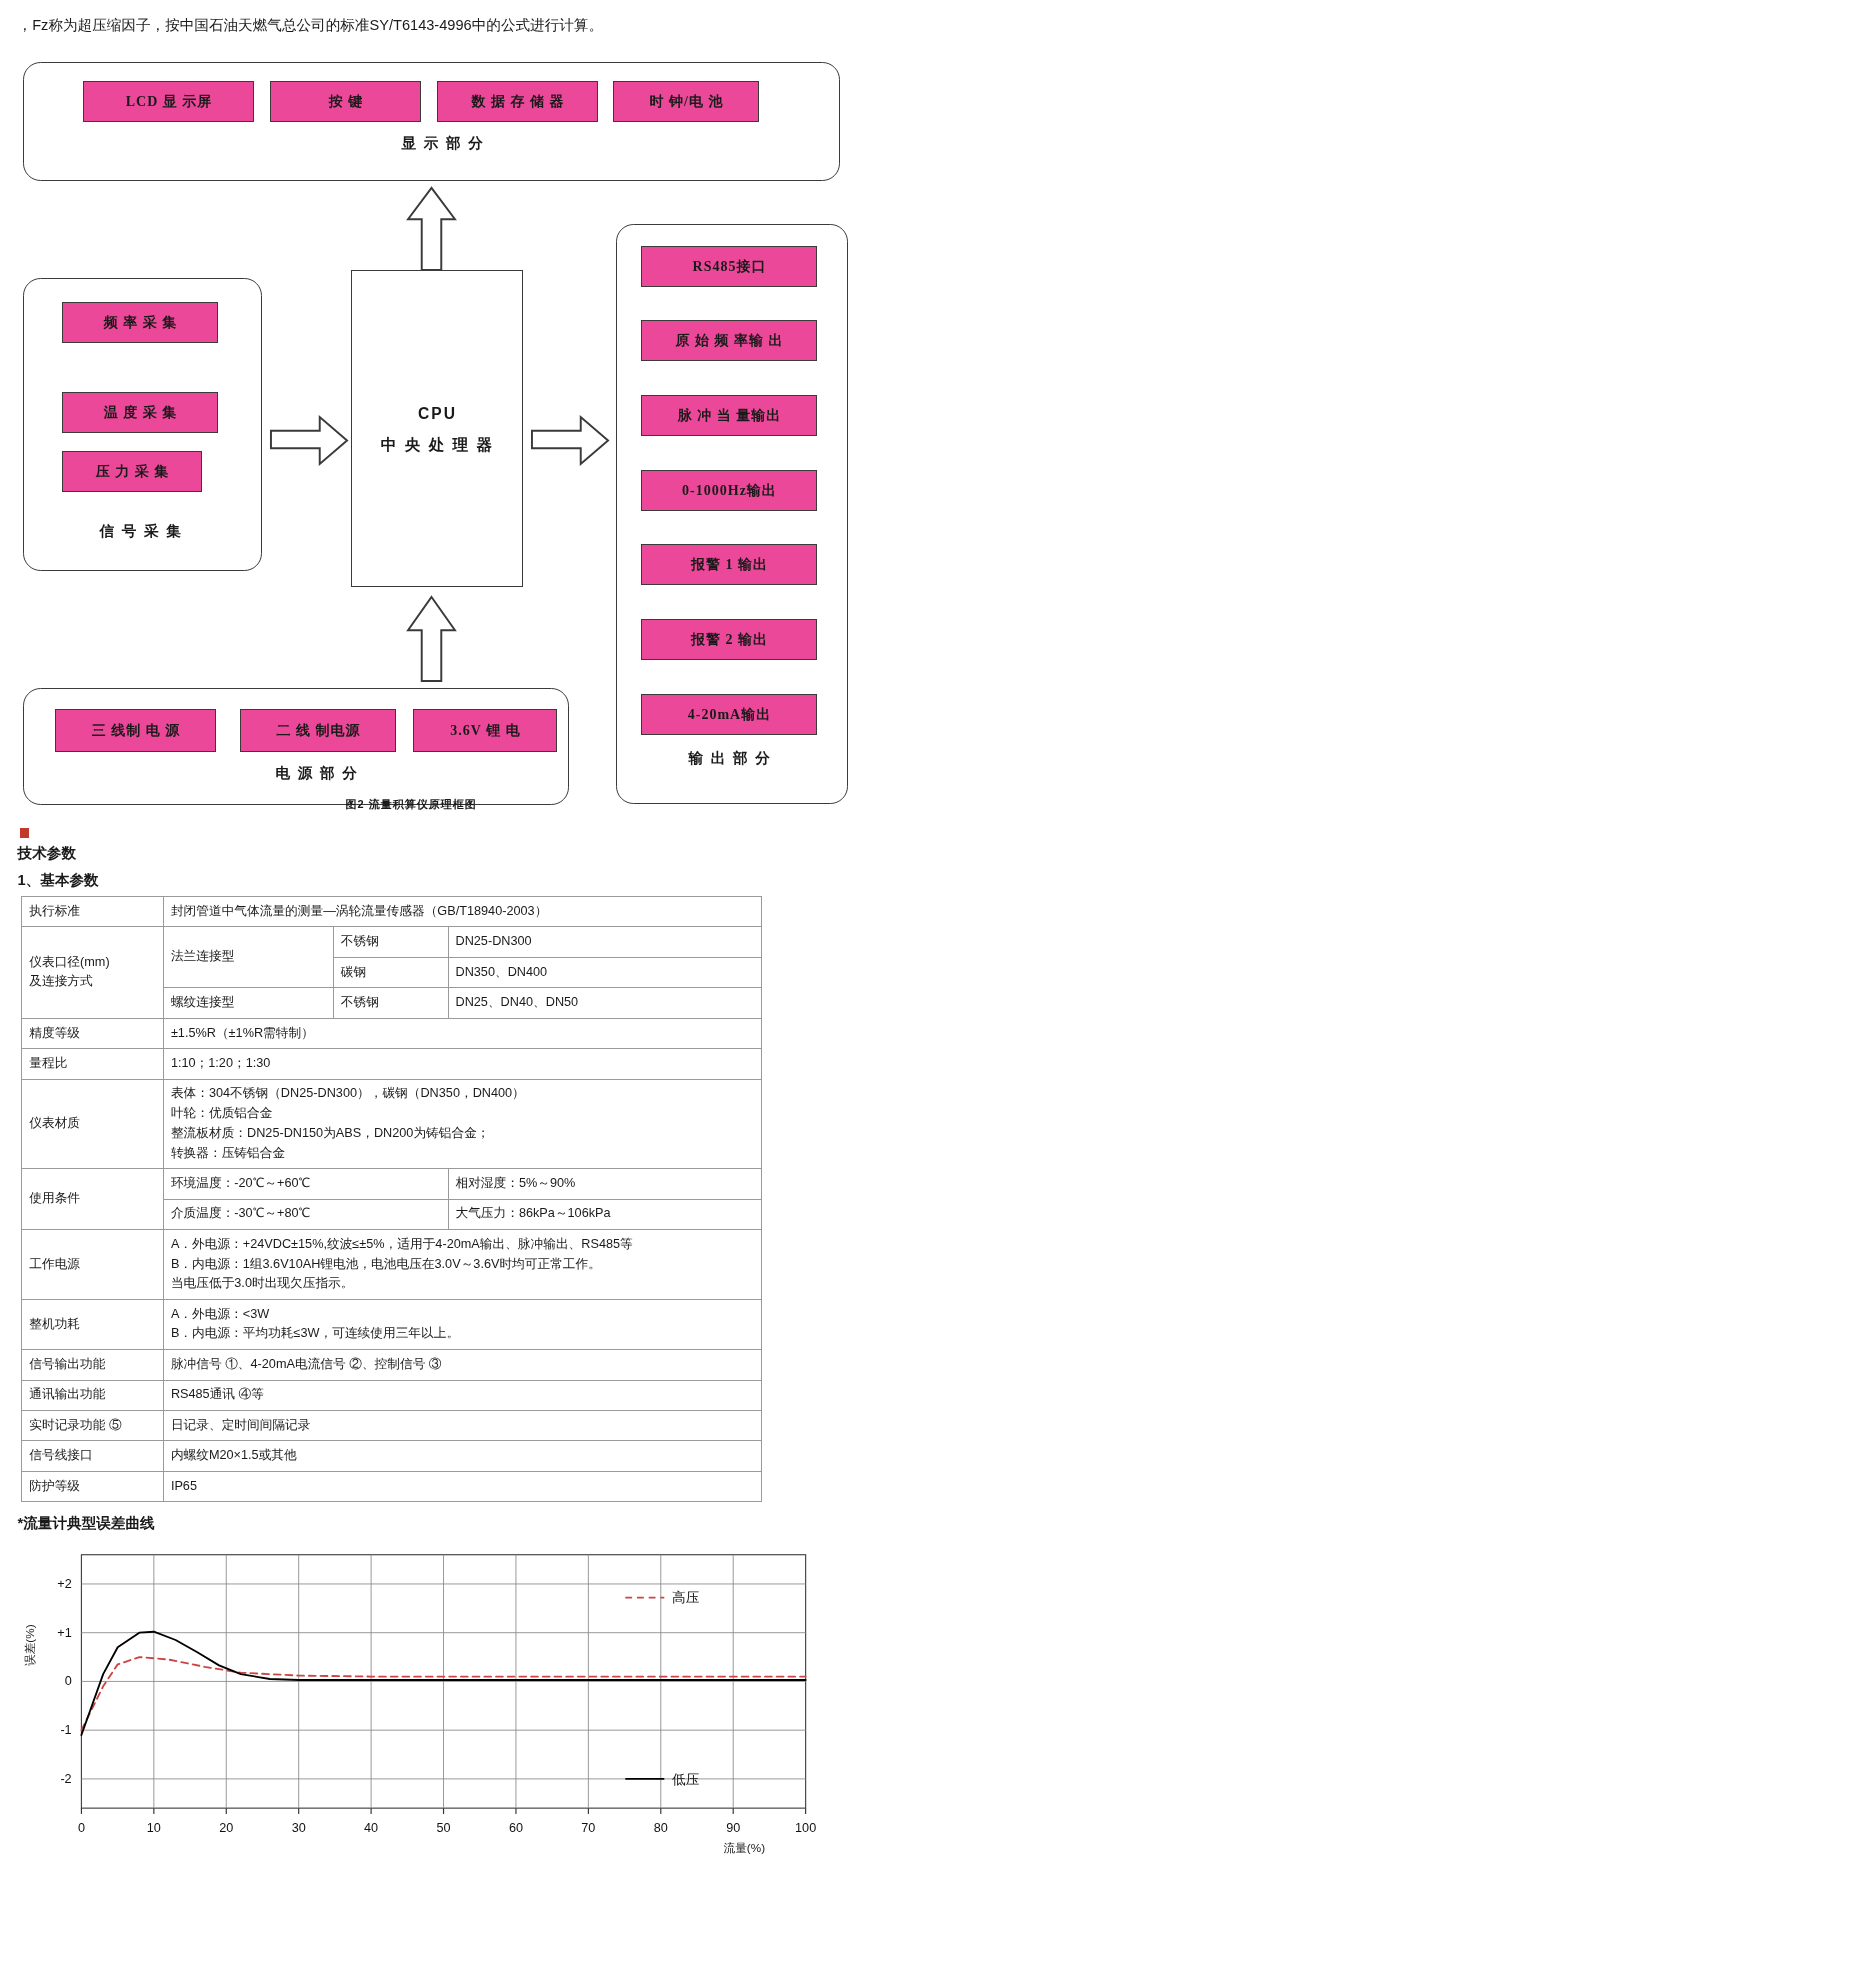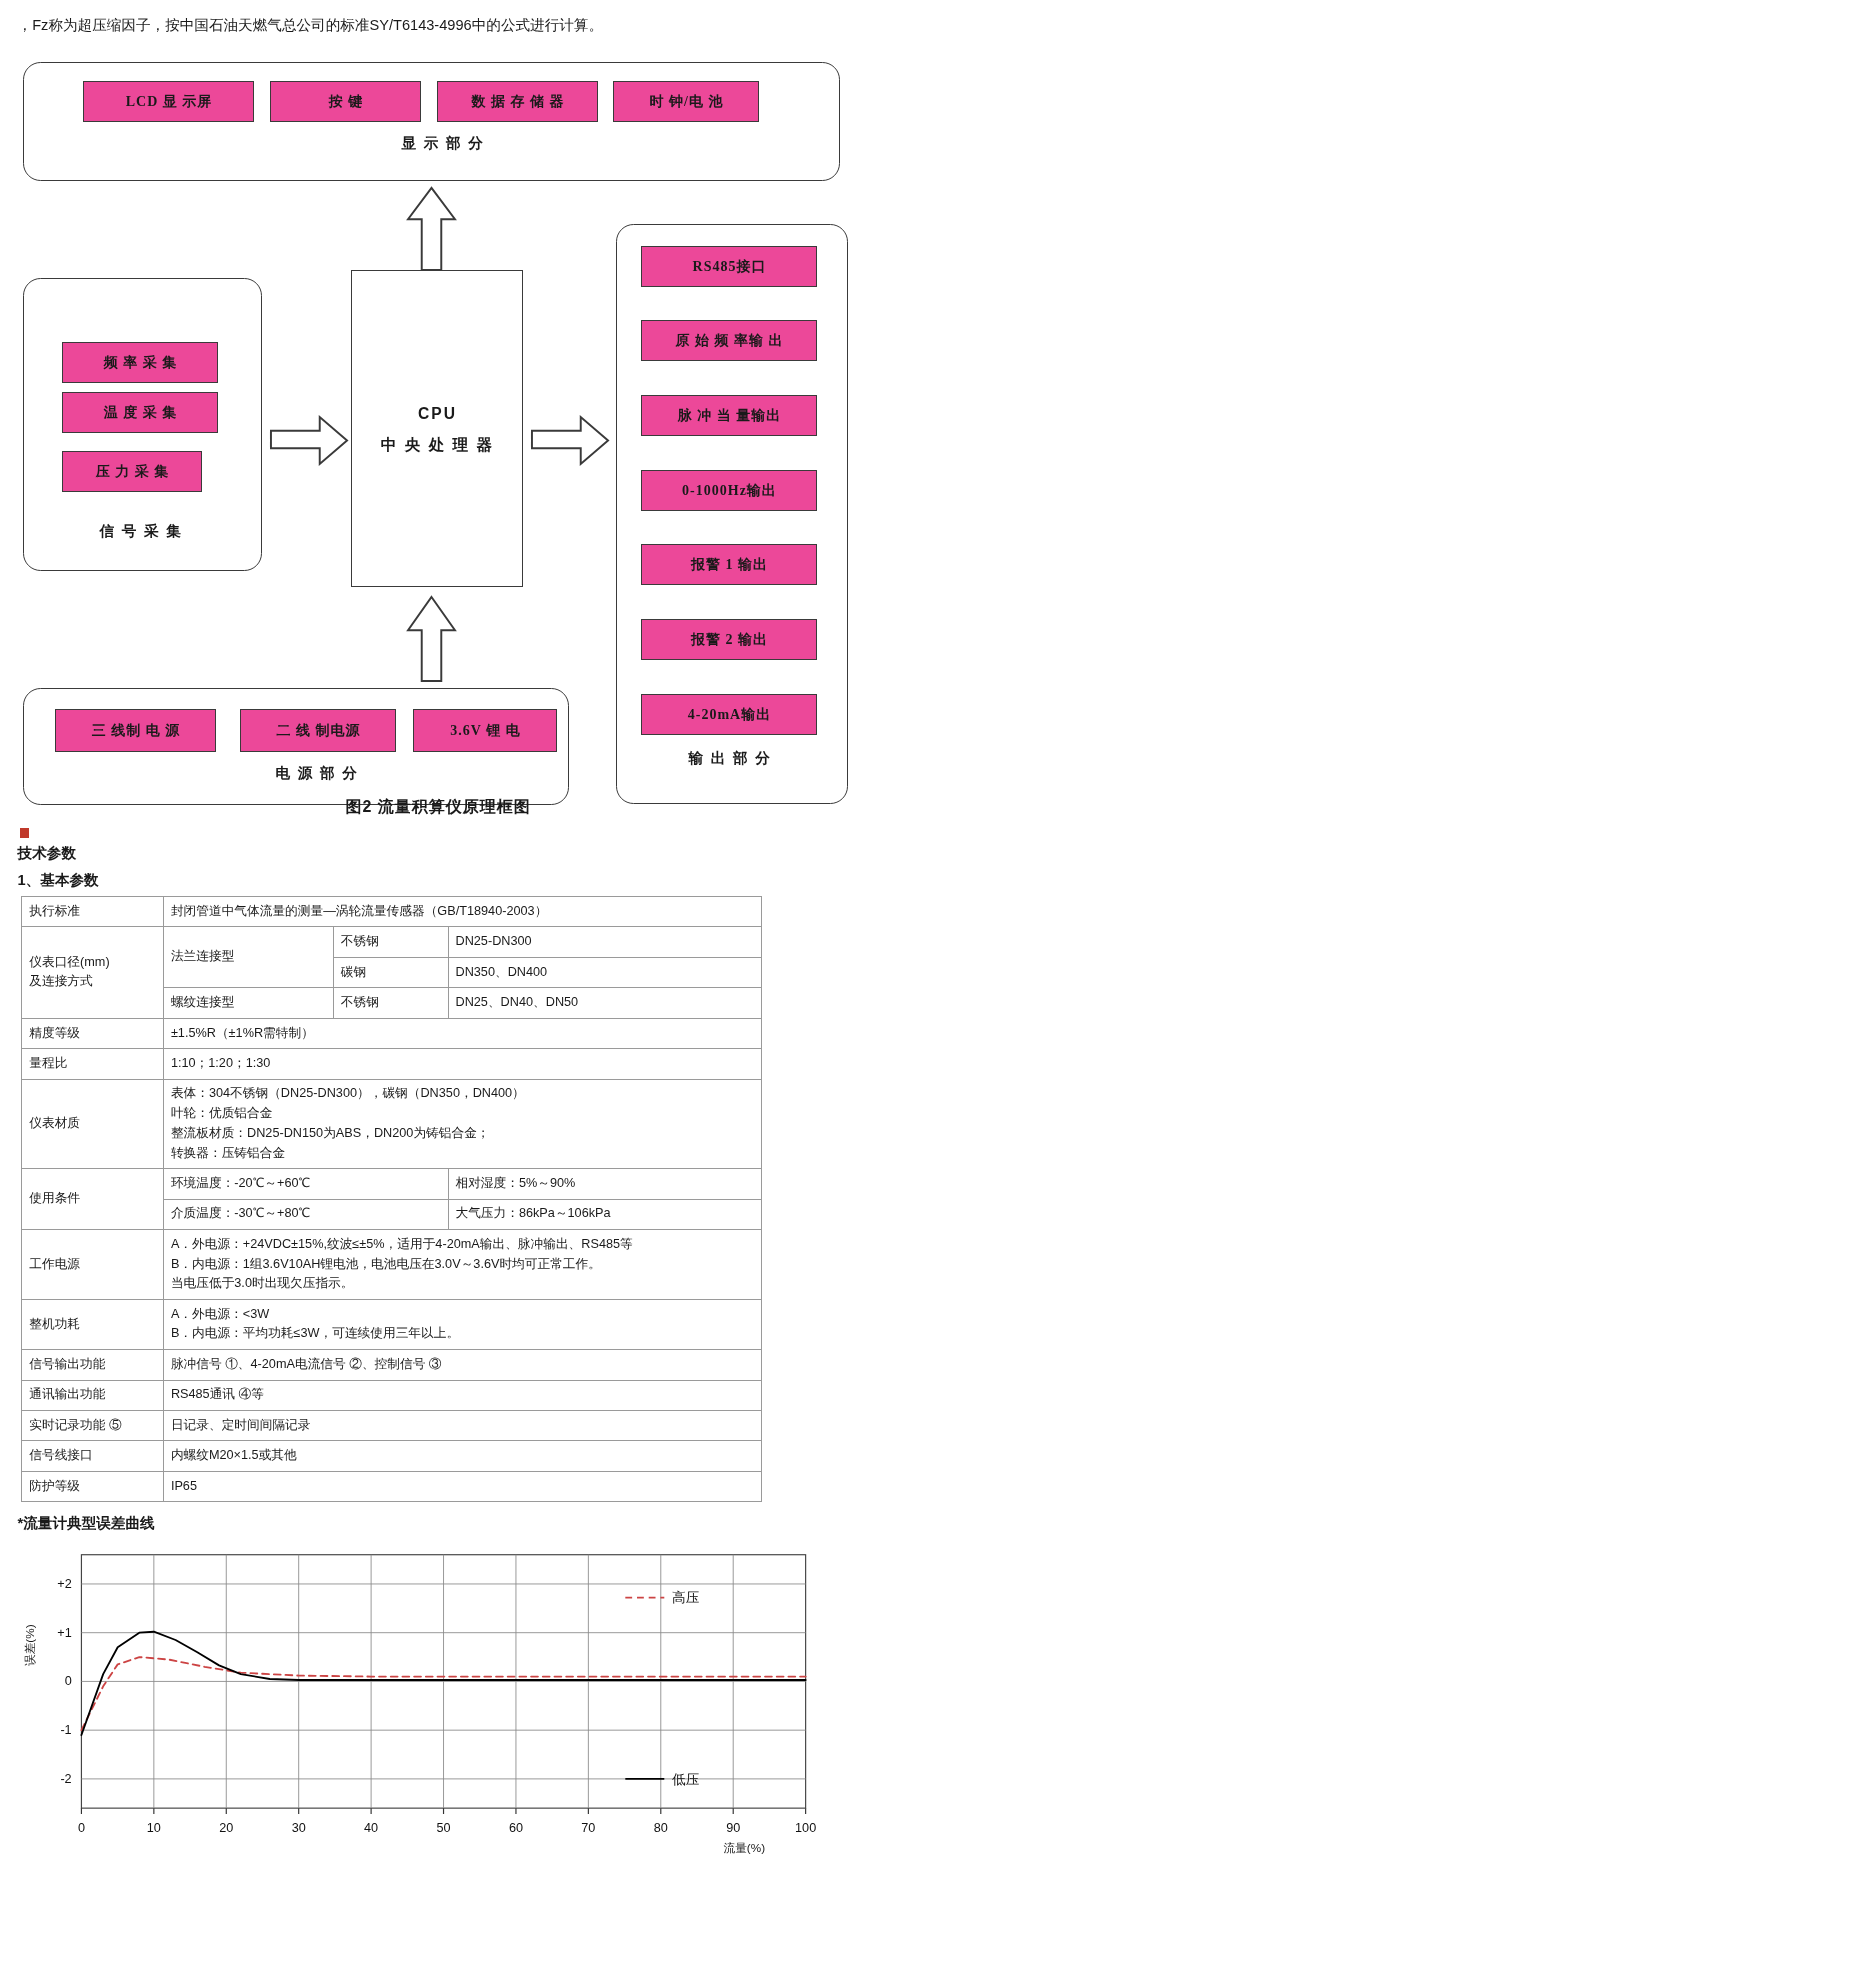--- a/index.html
+++ b/index.html
@@ -96,21 +96,21 @@
     font-weight: 700;
     font-size: 15.6px;
     letter-spacing: 2px;
     line-height: 2;
   }
   .arrow { position: absolute; }
   .fig-cap {
     position: absolute;
     left: 322px;
     top: 753px;
-    font-size: 16px;
+    font-size: 11px;
     font-weight: 700;
     letter-spacing: 1px;
   }
 
   
   .red-mark {
     width: 9.8px; height: 9.8px;
     background: #c0392b;
     margin: 3.9px 0 5.9px 2px;
   }
@@ -183,21 +183,21 @@
     <div class="bx" style="left:247px; top:37px; width:151px; height:41px;">按 键</div>
     <div class="bx" style="left:414px; top:37px; width:161px; height:41px;">数 据 存 储 器</div>
     <div class="bx" style="left:590px; top:37px; width:146px; height:41px;">时 钟/电 池</div>
     <div class="grp-label" style="left:378px; top:90px;">显 示 部 分</div>
 
     <svg class="arrow" style="left:383px; top:142px;" width="51" height="86" viewBox="0 0 52 88">
       <polygon points="26,2 50,34 36,34 36,86 16,86 16,34 2,34" fill="#ffffff" stroke="#3a3a3a" stroke-width="2"></polygon>
     </svg>
 
     <div class="grp" style="left:0px; top:234px; width:239px; height:293px;"></div>
-    <div class="bx" style="left:39px; top:258px; width:156px; height:41px;margin-top:40px;">频 率 采 集</div>
+    <div class="bx" style="left:39px; top:258px; width:156px; height:41px;">频 率 采 集</div>
     <div class="bx" style="left:39px; top:348px; width:156px; height:41px;">温 度 采 集</div>
     <div class="bx" style="left:39px; top:407px; width:140px; height:41px;">压 力 采 集</div>
     <div class="grp-label" style="left:76px; top:478px;">信 号 采 集</div>
 
     <svg class="arrow" style="left:246px; top:371px;" width="80" height="51" viewBox="0 0 82 52">
       <polygon points="2,16 52,16 52,2 80,26 52,50 52,34 2,34" fill="#ffffff" stroke="#3a3a3a" stroke-width="2"></polygon>
     </svg>
 
     <div class="cpu-box" style="left:328px; top:226px; width:172px; height:317px;">
       <span>CPU</span>

